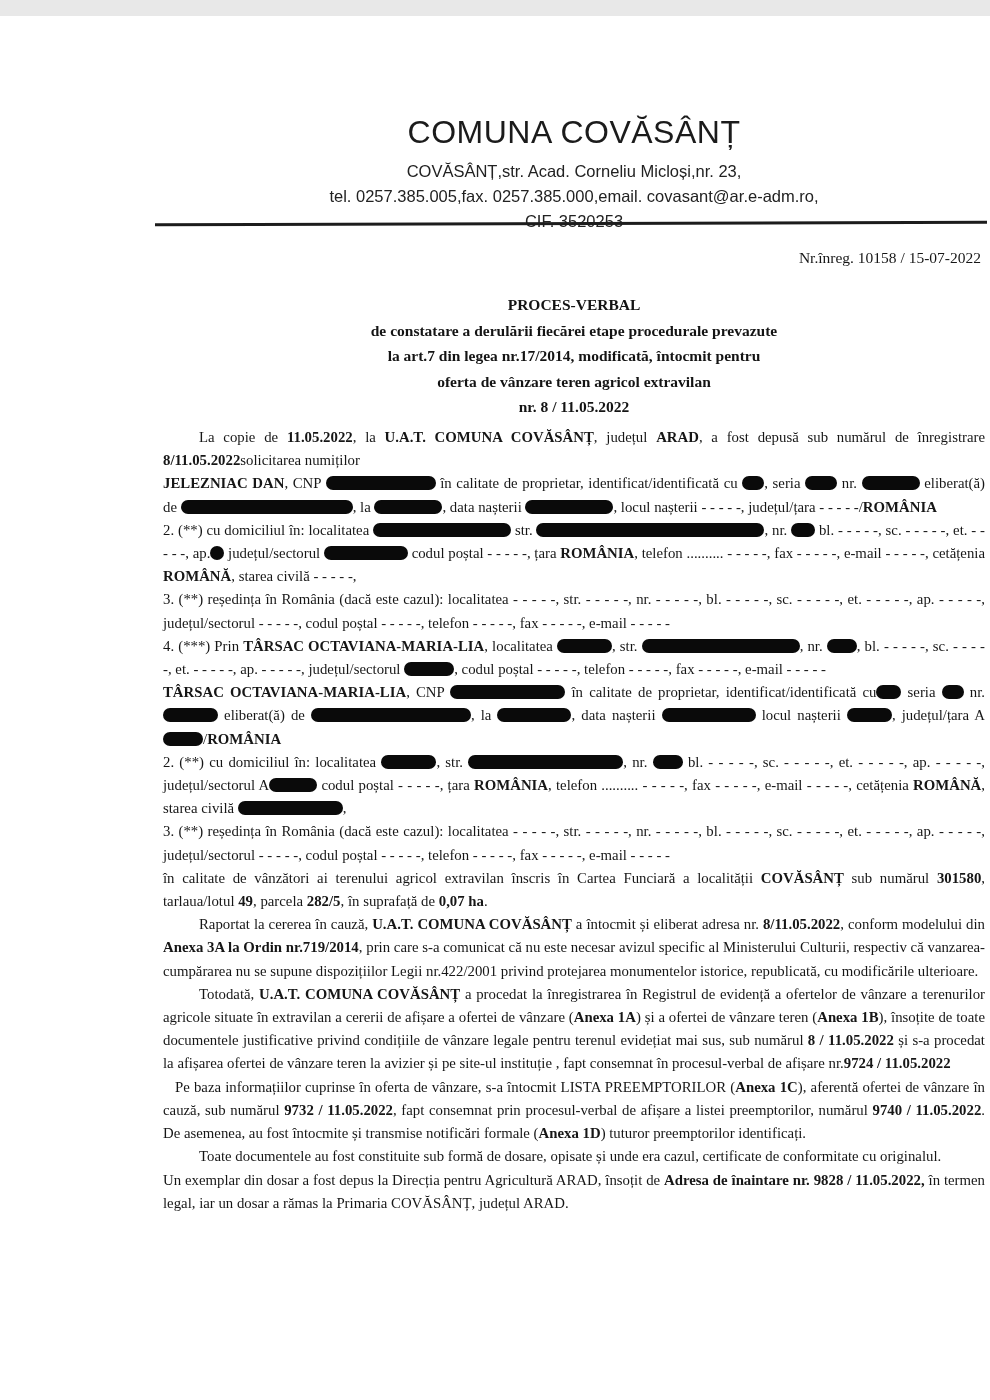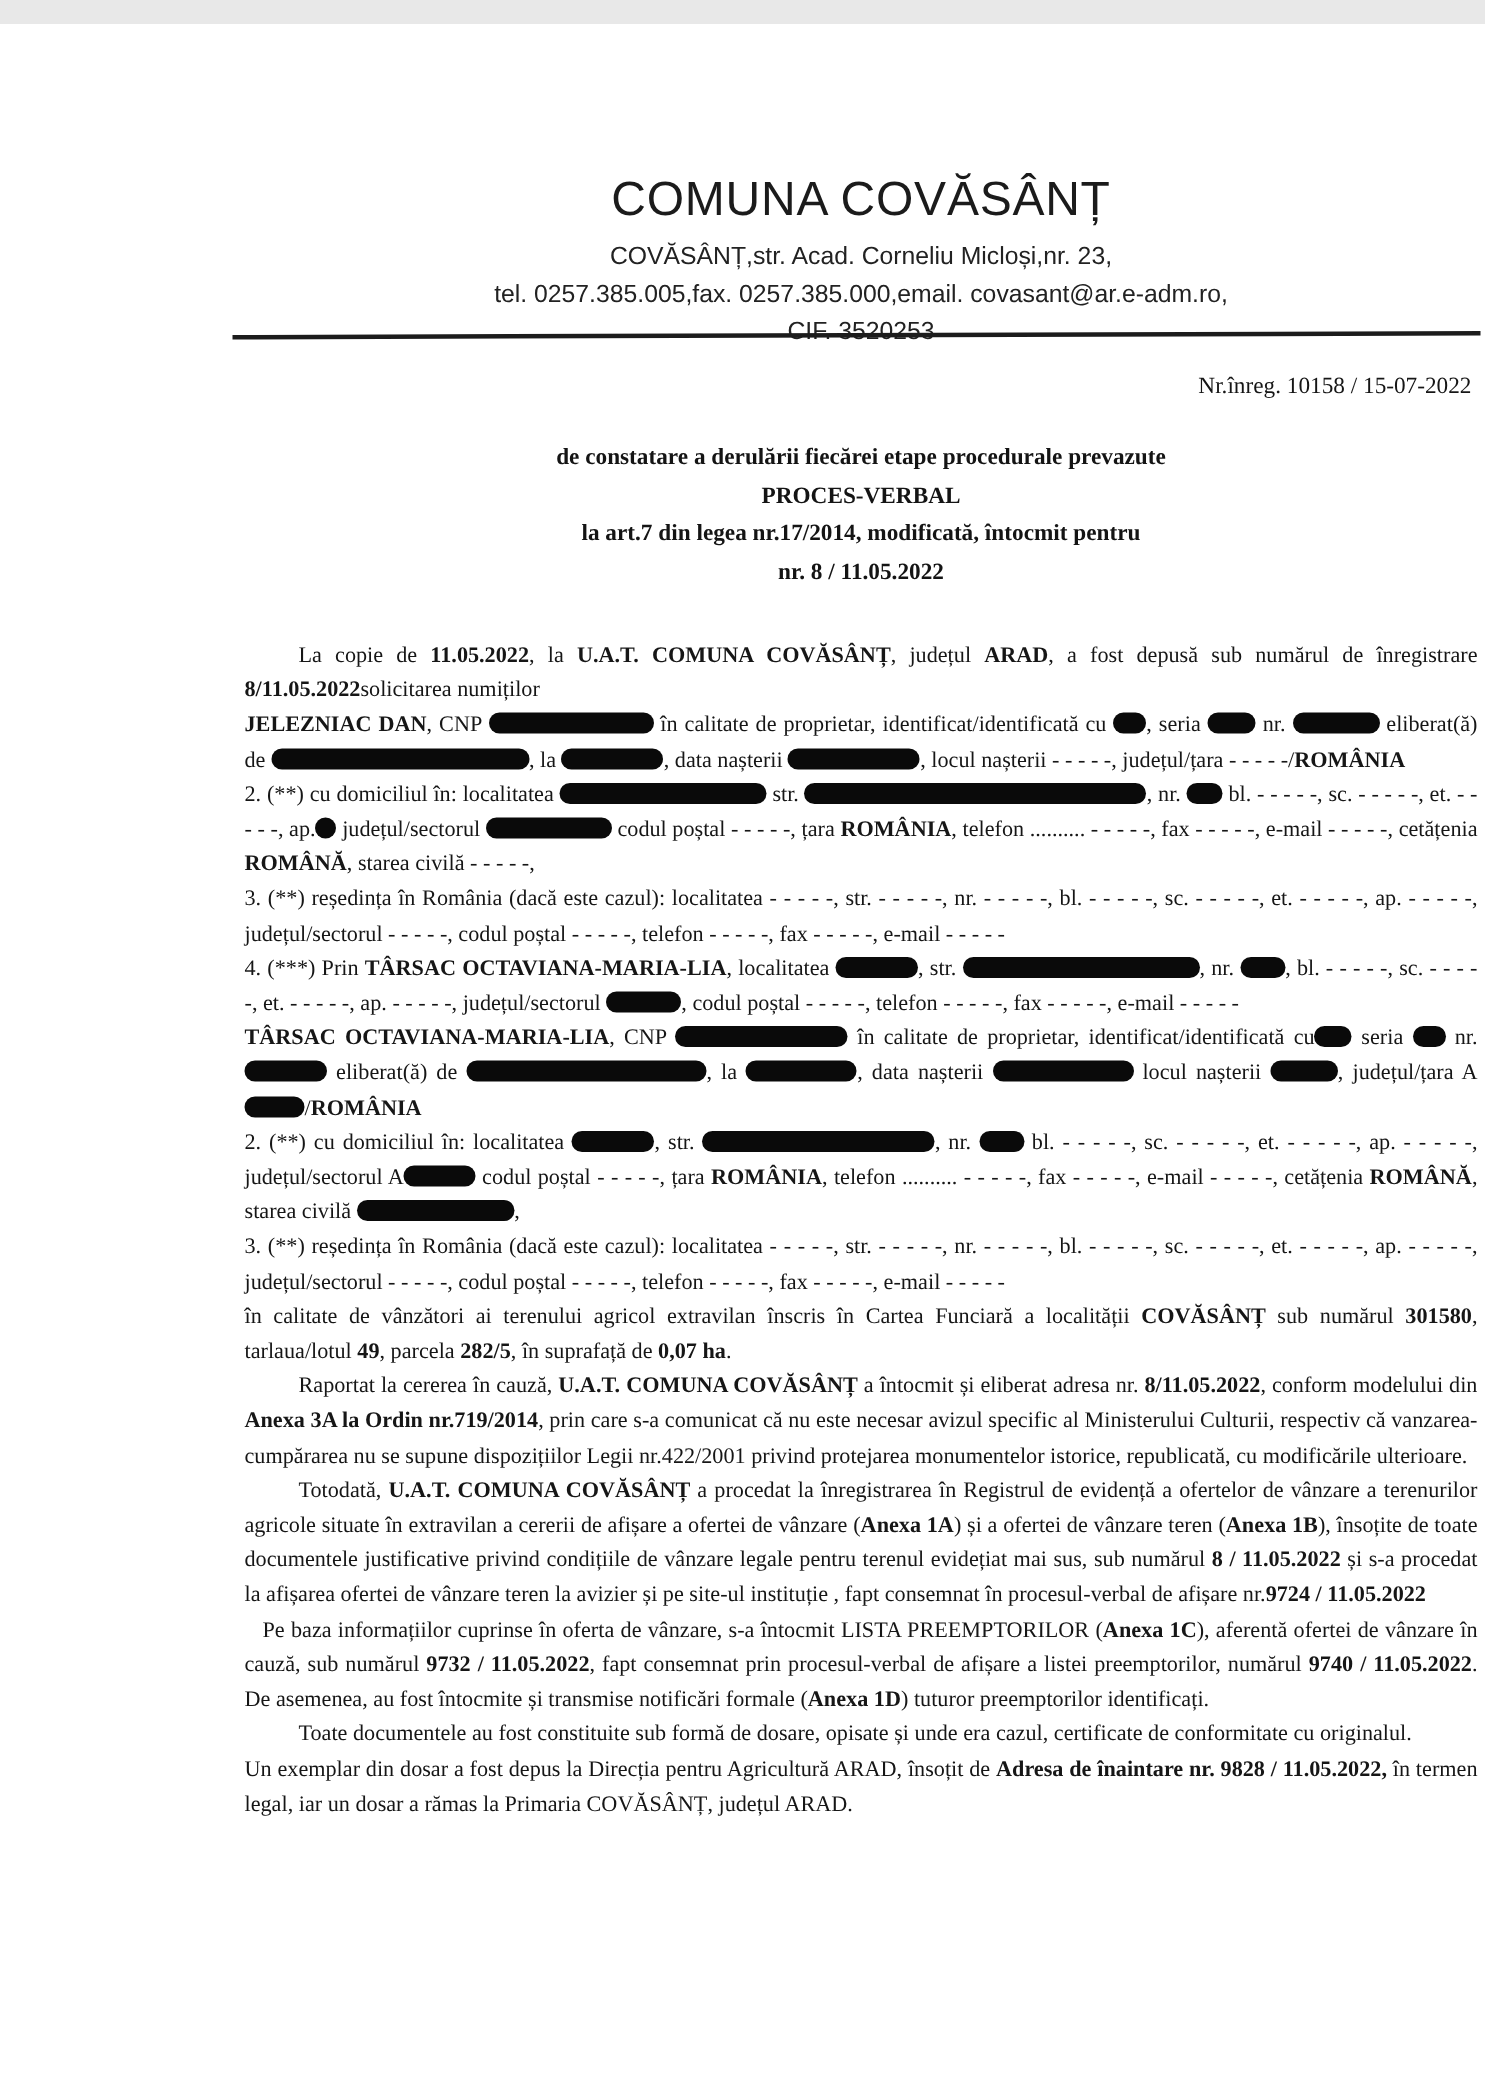--- a/index.html
+++ b/index.html
@@ -80,23 +80,24 @@
     <div class="lh-line">COVĂSÂNȚ,str. Acad. Corneliu Micloși,nr. 23,</div>
     <div class="lh-line">tel. 0257.385.005,fax. 0257.385.000,email. covasant@ar.e-adm.ro,</div>
     <div class="lh-line">CIF. 3520253</div>
   </div>
 
   <div class="header-rule"></div>
 
   <div class="reg-no">Nr.înreg. 10158 / 15-07-2022</div>
 
   <div class="title-block">
+    <div>PROCES-VERBAL</div>
     <div>de constatare a derulării fiecărei etape procedurale prevazute</div>
-    <div>PROCES-VERBAL</div>
     <div>la art.7 din legea nr.17/2014, modificată, întocmit pentru</div>
+    <div>oferta de vânzare teren agricol extravilan</div>
     <div>nr. 8 / 11.05.2022</div>
   </div>
 
   <div class="doc-body">
       <div class="para indent"><span>La copie de </span><b>11.05.2022</b><span>, la </span><b>U.A.T. COMUNA COVĂSÂNȚ</b><span>, județul </span><b>ARAD</b><span>, a fost depusă sub numărul de înregistrare </span><b>8/11.05.2022</b><span>solicitarea numiților</span></div>
       <div class="para"><b>JELEZNIAC DAN</b><span>, CNP </span><span class="redact" style="width: 110px;"></span><span> în calitate de proprietar, identificat/identificată cu </span><span class="redact" style="width: 22px;"></span><span>, seria </span><span class="redact" style="width: 32px;"></span><span> nr. </span><span class="redact" style="width: 58px;"></span><span> eliberat(ă) de </span><span class="redact" style="width: 172px;"></span><span>, la </span><span class="redact" style="width: 68px;"></span><span>, data nașterii </span><span class="redact" style="width: 88px;"></span><span>, locul nașterii - - - - -, județul/țara - - - - -/</span><b>ROMÂNIA</b></div>
       <div class="para"><span>2. (**) cu domiciliul în: localitatea </span><span class="redact" style="width: 138px;"></span><span> str. </span><span class="redact" style="width: 228px;"></span><span>, nr. </span><span class="redact" style="width: 24px;"></span><span> bl. - - - - -, sc. - - - - -, et. - - - - -, ap.</span><span class="redact" style="width: 14px;"></span><span> județul/sectorul </span><span class="redact" style="width: 84px;"></span><span> codul poștal - - - - -, țara </span><b>ROMÂNIA</b><span>, telefon .......... - - - - -, fax - - - - -, e-mail - - - - -, cetățenia </span><b>ROMÂNĂ</b><span>, starea civilă - - - - -,</span></div>
       <div class="para"><span>3. (**) reședința în România (dacă este cazul): localitatea - - - - -, str. - - - - -, nr. - - - - -, bl. - - - - -, sc. - - - - -, et. - - - - -, ap. - - - - -, județul/sectorul - - - - -, codul poștal - - - - -, telefon - - - - -, fax - - - - -, e-mail - - - - -</span></div>
       <div class="para"><span>4. (***) Prin </span><b>TÂRSAC OCTAVIANA-MARIA-LIA</b><span>, localitatea </span><span class="redact" style="width: 55px;"></span><span>, str. </span><span class="redact" style="width: 158px;"></span><span>, nr. </span><span class="redact" style="width: 30px;"></span><span>, bl. - - - - -, sc. - - - - -, et. - - - - -, ap. - - - - -, județul/sectorul </span><span class="redact" style="width: 50px;"></span><span>, codul poștal - - - - -, telefon - - - - -, fax - - - - -, e-mail - - - - -</span></div>
       <div class="para"><b>TÂRSAC OCTAVIANA-MARIA-LIA</b><span>, CNP </span><span class="redact" style="width: 115px;"></span><span> în calitate de proprietar, identificat/identificată cu</span><span class="redact" style="width: 25px;"></span><span> seria </span><span class="redact" style="width: 22px;"></span><span> nr.</span><span class="redact" style="width: 55px;"></span><span> eliberat(ă) de </span><span class="redact" style="width: 160px;"></span><span>, la </span><span class="redact" style="width: 74px;"></span><span>, data nașterii </span><span class="redact" style="width: 94px;"></span><span> locul nașterii </span><span class="redact" style="width: 45px;"></span><span>, județul/țara A</span><span class="redact" style="width: 40px;"></span><span>/</span><b>ROMÂNIA</b></div>

